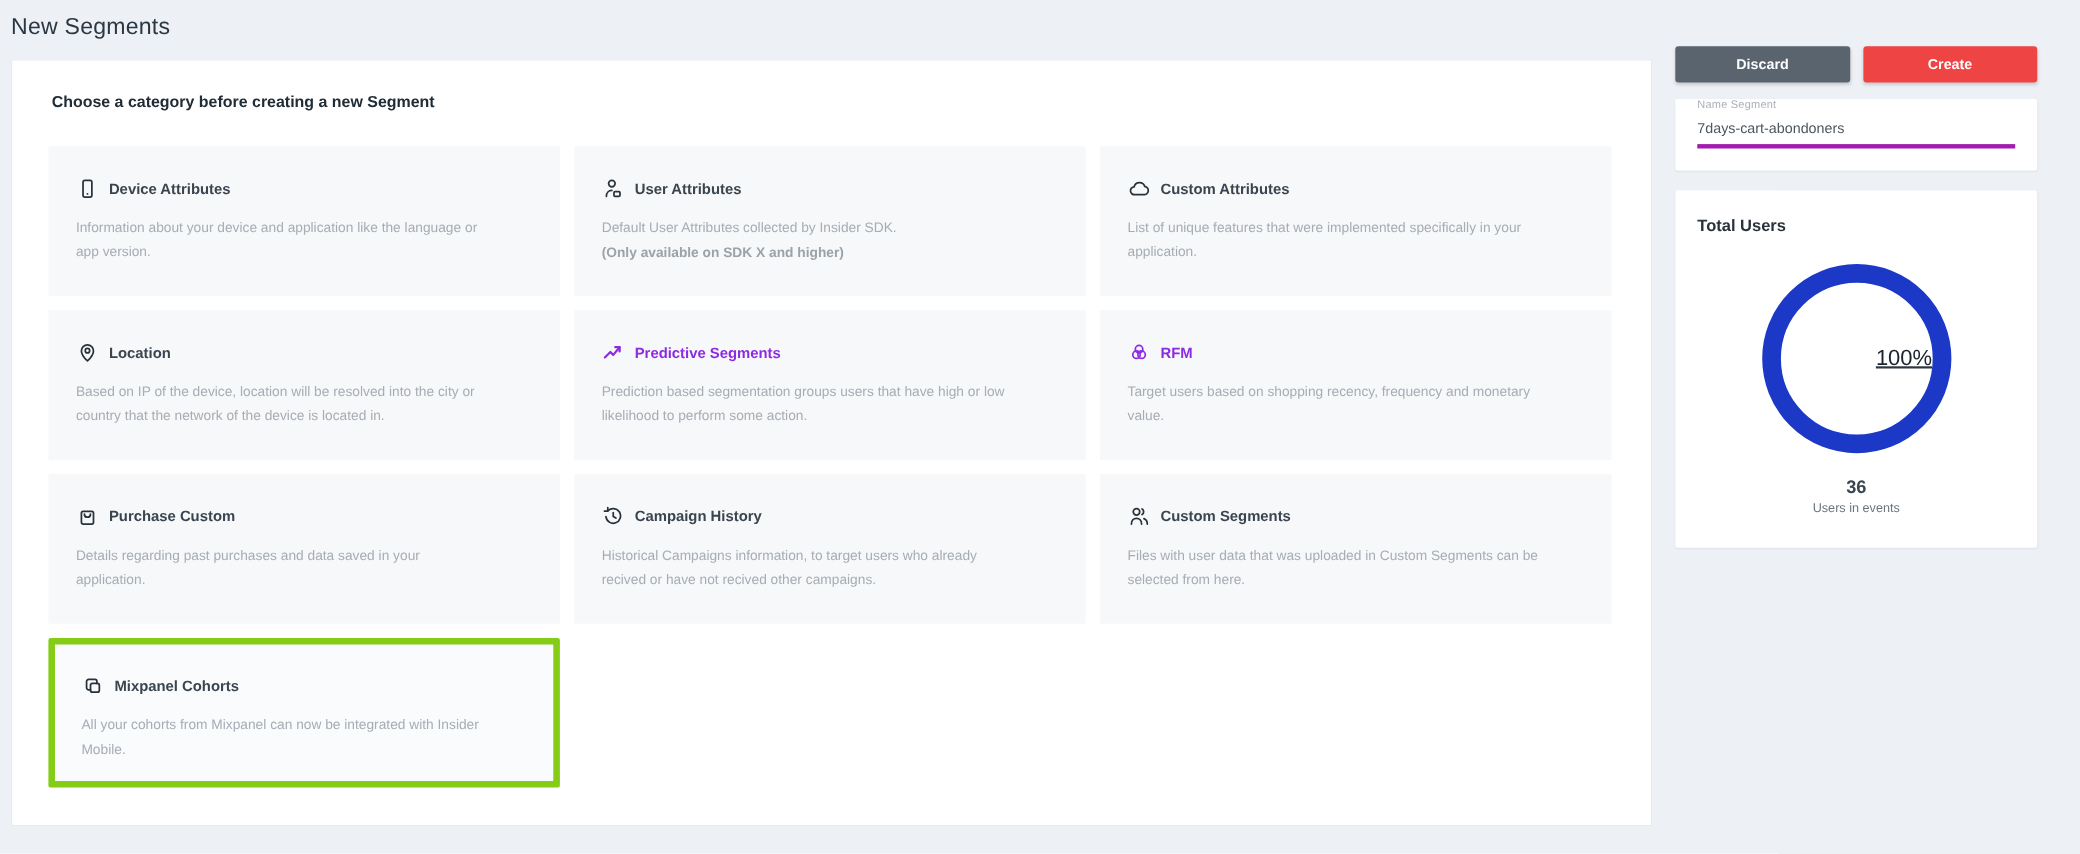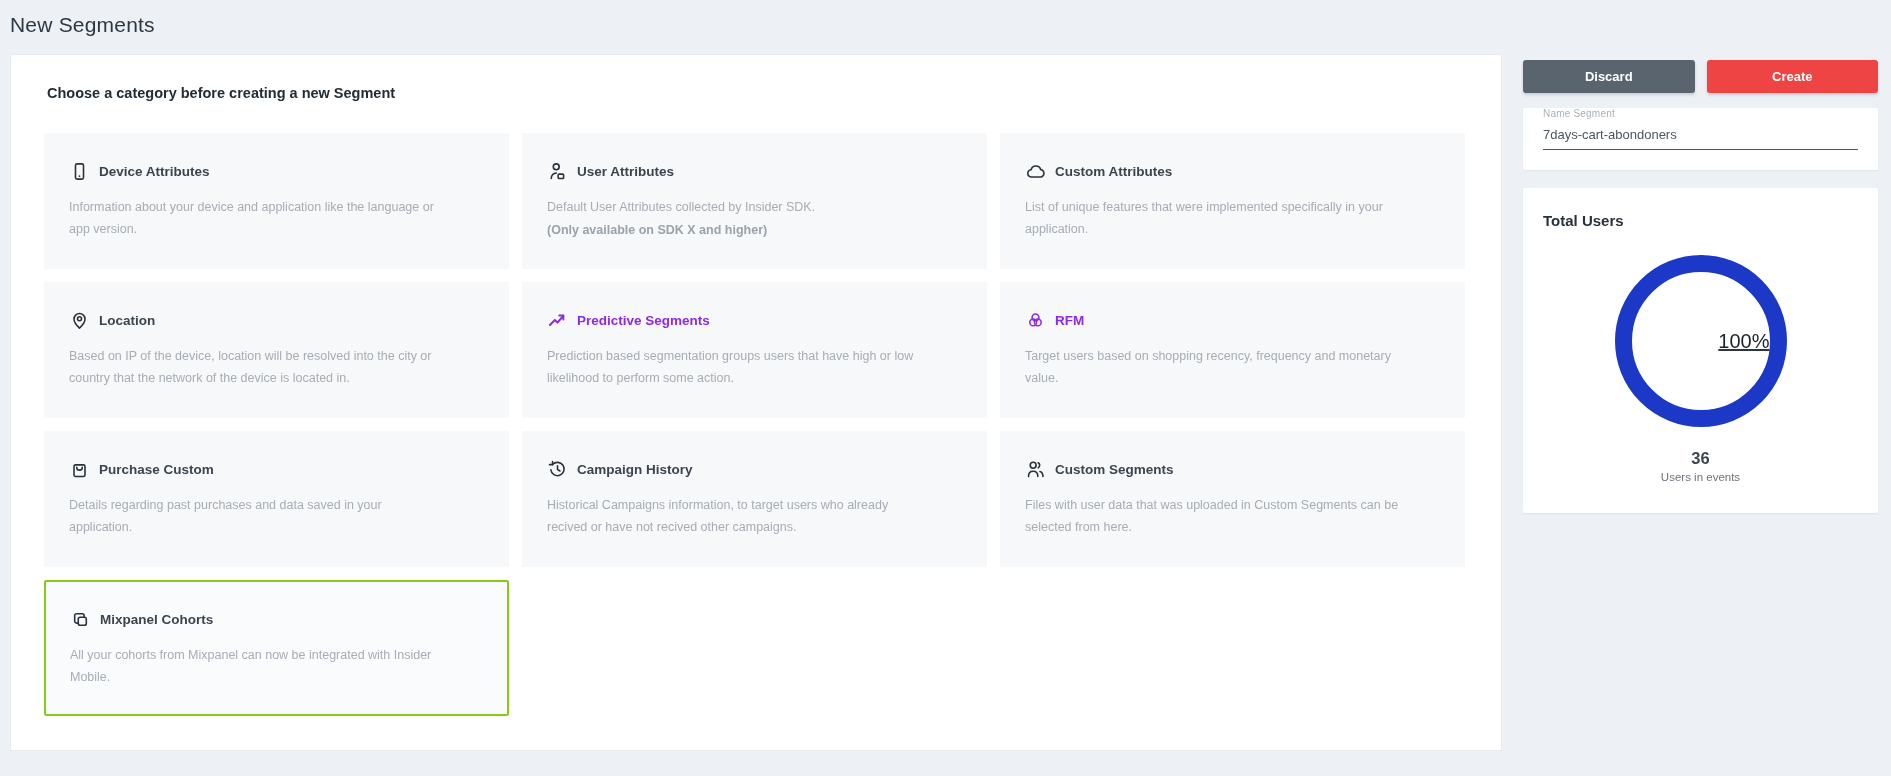--- a/index.html
+++ b/index.html
@@ -33,57 +33,57 @@
     gap: 13px 13px;
   }
   .card {
     background: #f7f8f9;
     padding: 27px 24px 0 24px;
     cursor: pointer;
     border: 1px solid transparent;
   }
   .card.selected {
     background: #fafbfd;
-    border: 2px solid #84cc16;
+    border: 6px solid #84cc16;
     border-radius: 2px;
   }
   .card-head { display: flex; align-items: center; gap: 10px; }
   .icon { display: inline-flex; width: 20px; height: 20px; align-items: center; justify-content: center; color: #28323c; flex: 0 0 auto; }
   .icon svg { width: 19px; height: 19px; }
   .card-title { font-size: 13.5px; font-weight: 600; color: #3a4550; }
   .card.purple .card-title { color: #8d2be2; }
   .card.purple .icon { color: #8d2be2; }
   .card-desc {
     margin-top: 16px; font-size: 12.5px; color: #a6adb5;
     line-height: 1.75; padding-right: 40px;
   }
   .card-desc.note { margin-top: 1px; font-weight: 700; color: #9aa2aa; }
 
   .sidebar {
-    position: absolute; left: 1523px; top: 60px; width: 355px;
+    position: absolute; left: 1523px; top: 42px; width: 329px;
   }
   .action-row { display: flex; gap: 12px; }
   .btn {
     flex: 1 1 0; height: 33px; border: none; border-radius: 3px;
     font-family: "Liberation Sans", sans-serif;
     font-size: 13px; font-weight: 700; color: #ffffff; cursor: pointer;
     box-shadow: 0 2px 3px rgba(40,50,60,.18);
   }
   .btn-discard { background: #5a646f; }
   .btn-create { background: #1b38c6; }
 
   .side-card {
     background: #ffffff; border-radius: 2px;
     box-shadow: 0 1px 2px rgba(40,50,60,.06);
   }
   .name-card { margin-top: 15px; padding: 0 20px 20px 20px; }
   .field-label { font-size: 10px; color: #a9b0b8; letter-spacing: .2px; }
   .name-input {
     display: block; width: 100%; margin-top: 5px;
-    border: none; border-bottom: 1px solid #a21caf; background: transparent;
+    border: none; border-bottom: 4px solid #a21caf; background: transparent;
     font-family: "Liberation Sans", sans-serif;
     font-size: 13px; color: #4b565f; padding: 3px 0 7px; outline: none;
   }
   .users-card { margin-top: 18px; padding: 24px 20px 30px 20px; }
   .users-heading { font-size: 15px; font-weight: 700; color: #28323c; }
   .donut {
     width: 172px; height: 172px; margin: 26px auto 0;
     border: 17px solid #1b38c6; border-radius: 50%;
     display: flex; align-items: center; justify-content: flex-end; text-decoration: underline;
   }

